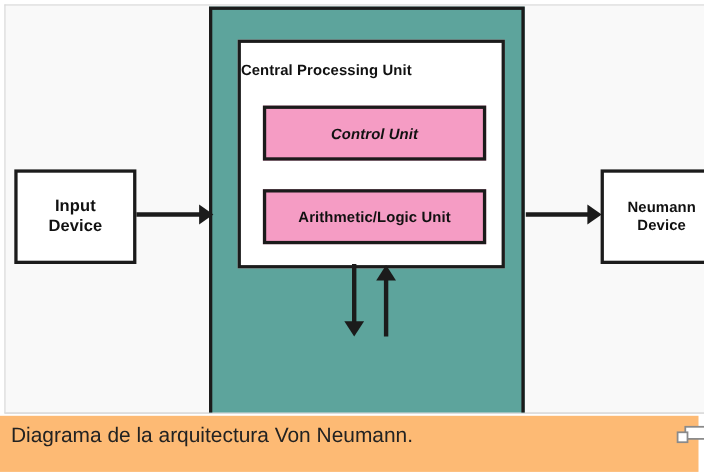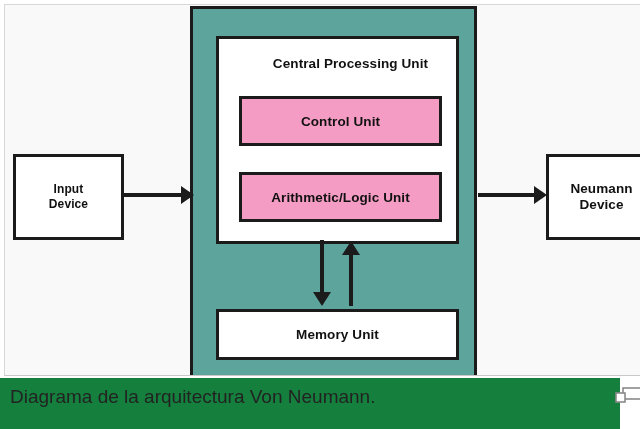--- a/index.html
+++ b/index.html
@@ -82,24 +82,23 @@
     top: 27px;
     width: 243px;
     height: 208px;
     box-sizing: border-box;
     border: 3px solid #1b1b1b;
     background: #ffffff;
   }
 
   #cpu-title {
     position: absolute;
-    left: 13px;
+    left: 0;
     top: 17px;
     width: 100%;
-    text-align: center;
     font-size: 13.5px;
     font-weight: bold;
     color: #111111;
     letter-spacing: 0.1px;
   }
 
   .pink-box {
     position: absolute;
     left: 20px;
     width: 203px;
@@ -108,21 +107,21 @@
     border: 3px solid #1b1b1b;
     background: #f59cc4;
     display: flex;
     align-items: center;
     justify-content: center;
     font-size: 13.5px;
     font-weight: bold;
     color: #111111;
     letter-spacing: 0.1px;
   }
-  #control-unit-box { top: 57px; }
+  #control-unit-box { top: 57px; font-style: italic; }
   #alu-box { top: 133px; text-align: right; }
 
   
   #memory-box {
     position: absolute;
     left: 23px;
     top: 300px;
     width: 243px;
     height: 51px;
     box-sizing: border-box;
@@ -136,21 +135,21 @@
     color: #111111;
     letter-spacing: 0.1px;
   }
 
   
   #input-device-box {
     left: 8px;
     top: 149px;
     width: 111px;
     height: 86px;
-    font-size: 12px;
+    font-size: 15px;
   }
   
   #output-device-box {
     left: 541px;
     top: 149px;
     width: 111px;
     height: 86px;
     font-size: 13.5px;
   }
 
@@ -165,21 +164,22 @@
     pointer-events: none;
   }
 
   
   #caption-row {
     position: absolute;
     left: 0;
     top: 378px;
     width: 620px;
     height: 51px;
-    background: #15803d;
+    background: #fdba74;
+    padding-left: 15px;
   }
   #caption-text {
     position: absolute;
     left: 10px;
     top: 8px;
     font-size: 19px;
     color: #222222;
     font-family: "Liberation Sans", sans-serif;
     white-space: nowrap;
   }
@@ -216,23 +216,20 @@
 
           <div class="pink-box" id="control-unit-box">
             <span>Control Unit</span>
           </div>
 
           <div class="pink-box" id="alu-box">
             <span>Arithmetic/Logic Unit</span>
           </div>
         </div>
 
-        <div id="memory-box">
-          <span>Memory Unit</span>
-        </div>
       </div>
 
       <svg id="arrow-layer" viewBox="0 0 636 371">
 
         <g>
           <line x1="119" y1="190" x2="178" y2="190" stroke="#1b1b1b" stroke-width="4"></line>
           <polygon points="176,181 189,190 176,199" fill="#1b1b1b"></polygon>
         </g>
 
         <g>

